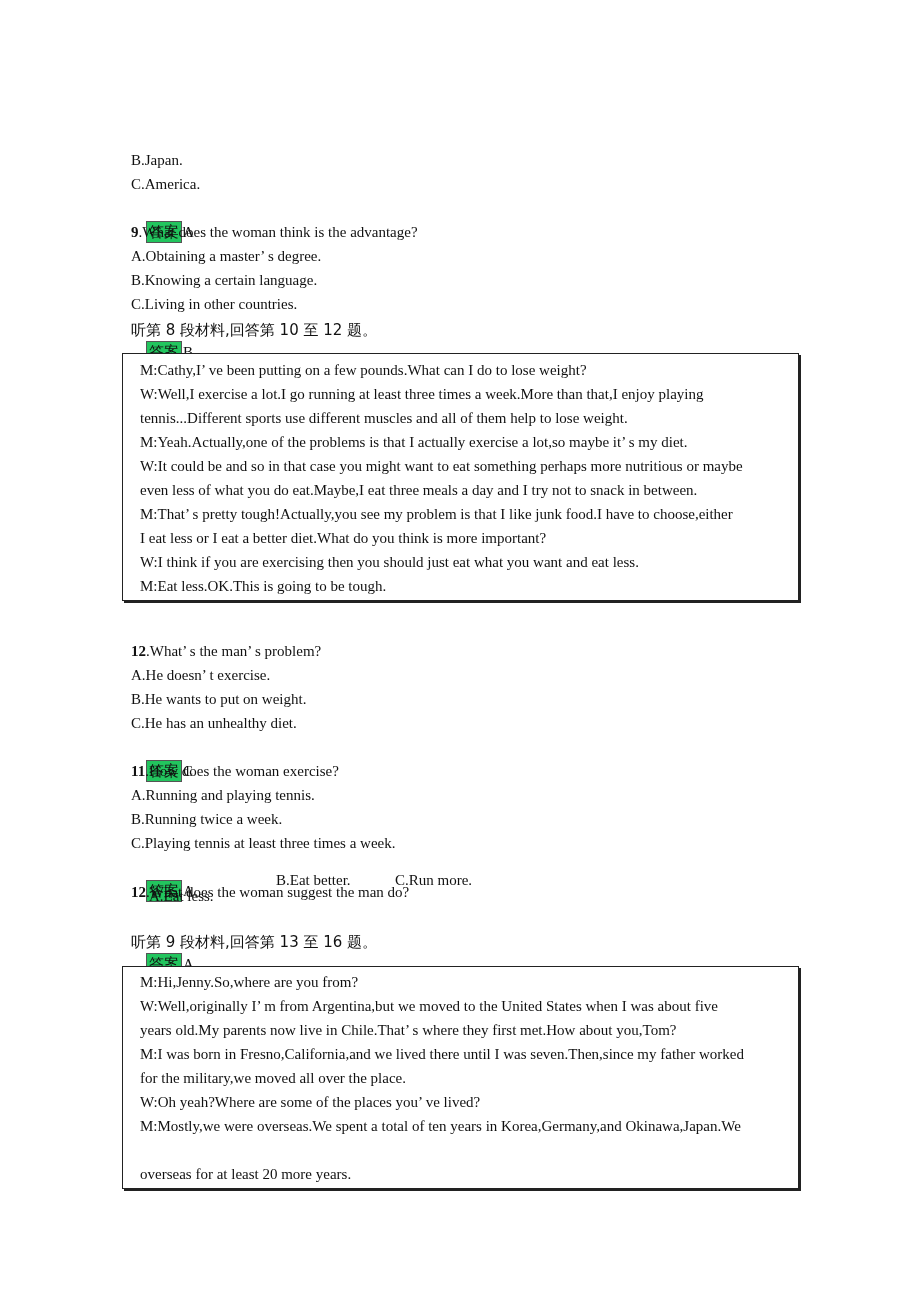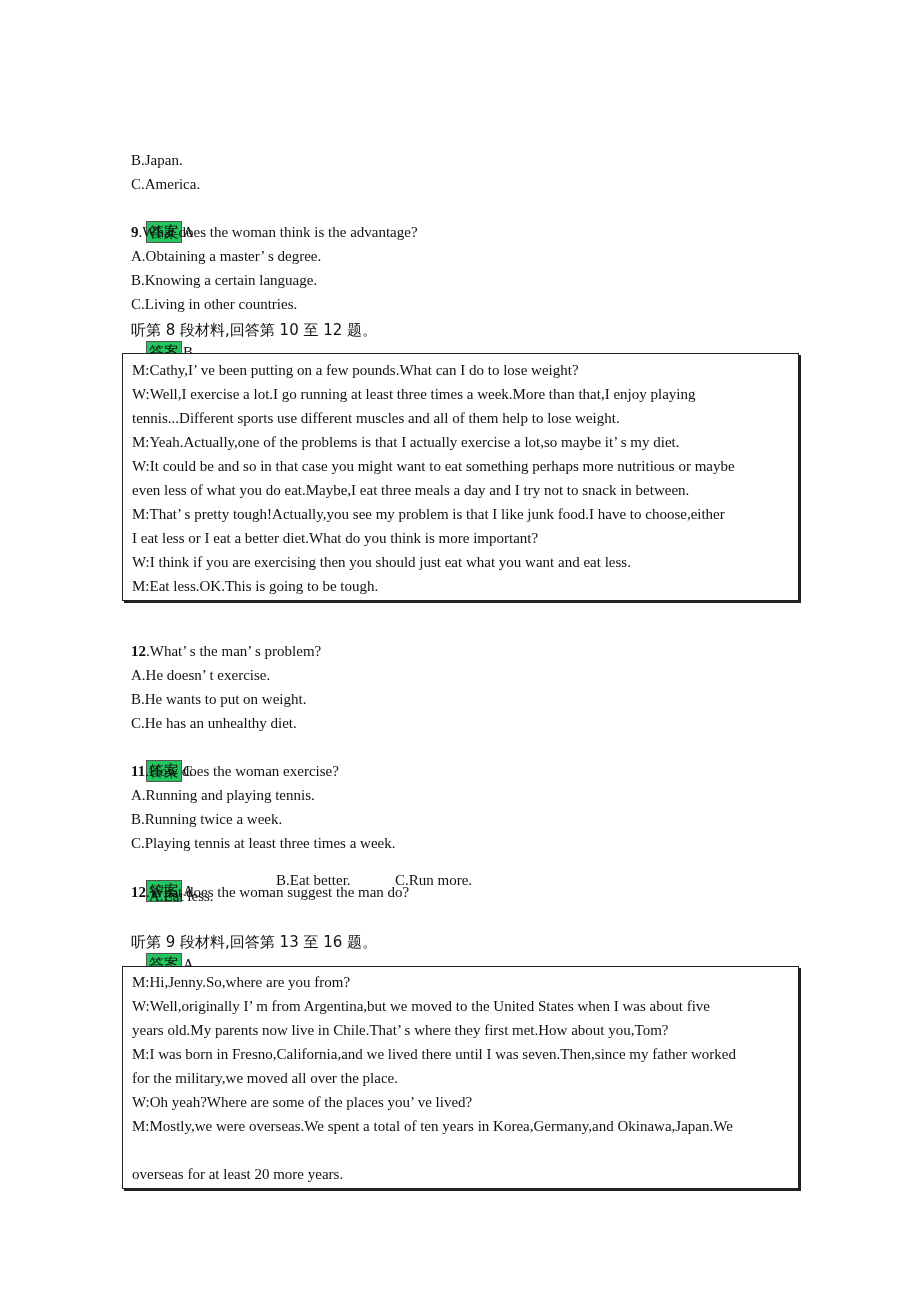--- a/index.html
+++ b/index.html
@@ -60,21 +60,21 @@
     .transcript-box {
       position: absolute;
       left: 122px;
       width: 677px;
       border: 1px solid #222222;
       box-shadow: 2px 2px 0 0 #222222;
       background: #ffffff;
     }
     .transcript-box .tline {
       position: absolute;
-      left: 9px;
+      left: 17px;
       white-space: pre;
       line-height: 24px;
       height: 24px;
     }
     .opt-row {
       position: absolute;
       left: 131px;
       line-height: 24px;
       height: 24px;
       white-space: pre;

